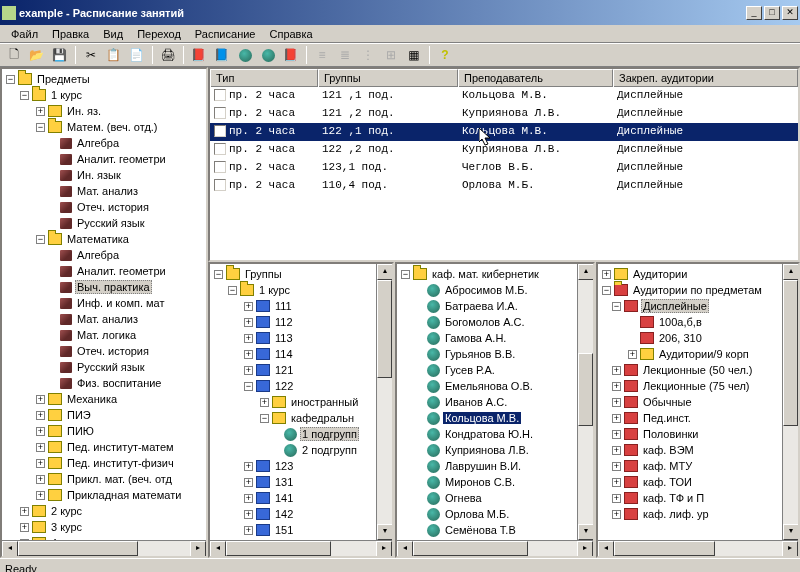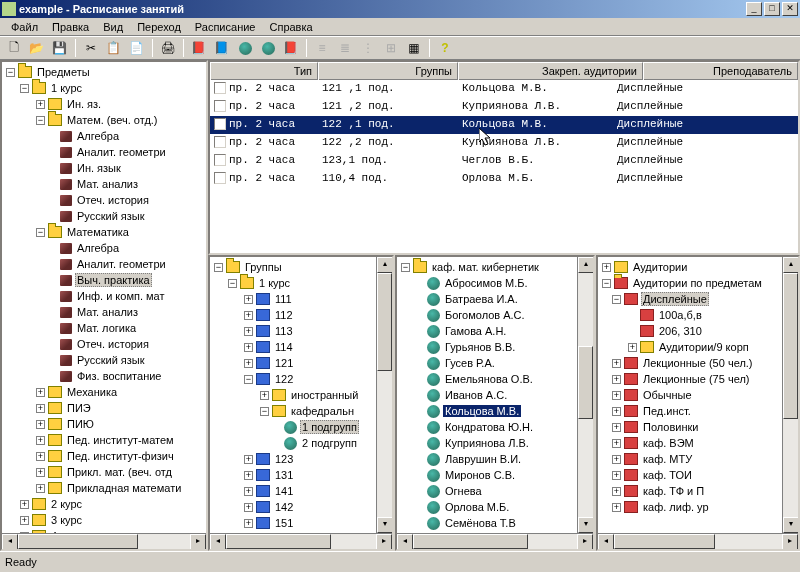--- a/index.html
+++ b/index.html
@@ -1,31 +1,31 @@
 <!DOCTYPE html>
 <html><head>
 <meta charset="utf-8">
 <style>
 * { box-sizing: border-box; margin: 0; padding: 0; }
 body { font-family: Tahoma, Arial, sans-serif; font-size: 11px; background: #d4d0c8; width: 800px; height: 572px; overflow: hidden; position: relative; }
-.titlebar { background: linear-gradient(to right, #0a246a, #a6caf0); height: 18px; display: flex; align-items: center; padding: 0 2px; color: #fff; justify-content: space-between; }
+.titlebar { background: linear-gradient(to right, #0a246a, #a6caf0); height: 25px; display: flex; align-items: center; padding: 0 2px; color: #fff; justify-content: space-between; }
 .titlebar-icon { width: 14px; height: 14px; background: #b5d68a; margin-right: 3px; display: inline-block; }
 .titlebar-text { flex: 1; font-size: 11px; font-weight: bold; }
 .titlebar-buttons { display: flex; gap: 2px; }
 .titlebar-btn { width: 16px; height: 14px; background: #d4d0c8; border: 1px solid #fff; border-right-color: #404040; border-bottom-color: #404040; text-align: center; line-height: 10px; color: #000; font-size: 9px; font-family: Marlett, Arial; }
 .menubar { background: #d4d0c8; height: 18px; display: flex; align-items: center; padding: 0 4px; border-bottom: 1px solid #808080; }
 .menu-item { padding: 2px 7px; cursor: default; }
 .toolbar { background: #d4d0c8; height: 24px; display: flex; align-items: center; padding: 2px 4px; border-top: 1px solid #fff; border-bottom: 1px solid #808080; gap: 3px; }
 .tool-btn { width: 20px; height: 20px; border: 1px solid transparent; display: flex; align-items: center; justify-content: center; font-size: 12px; }
 .tool-sep { width: 1px; height: 18px; background: #808080; border-right: 1px solid #fff; margin: 0 2px; }
 .main-area { display: flex; height: 491px; }
 .left-panel { width: 208px; border: 2px inset #d4d0c8; background: #fff; overflow: hidden; display: flex; flex-direction: column; }
 .right-panel { flex: 1; display: flex; flex-direction: column; }
 .list-header { display: flex; background: #d4d0c8; height: 18px; border-bottom: 1px solid #808080; }
-.list-header-cell { border: 1px solid; border-color: #fff #808080 #808080 #fff; padding: 2px 5px; height: 32px; overflow: hidden; text-align: right; }
+.list-header-cell { border: 1px solid; border-color: #fff #808080 #808080 #fff; padding: 2px 5px; height: 32px; overflow: hidden; }
 .list-body { flex: 1; background: #fff; overflow: auto; }
 .list-row { display: flex; height: 18px; border-bottom: 0px solid #d4d0c8; }
 .list-row.selected { background: #0a246a; color: #fff; }
 .list-cell { padding: 2px 4px; overflow: hidden; white-space: nowrap; font-family: Liberation Mono, monospace; }
 .checkbox-icon { display: inline-block; width: 12px; height: 12px; border: 1px inset #d4d0c8; background: #fff; margin-right: 3px; vertical-align: middle; }
 .top-list { height: 202px; border: 2px inset #d4d0c8; background: #fff; display: flex; flex-direction: column; }
 .bottom-panels { flex: 1; display: flex; gap: 1px; }
 .bottom-panel { border: 2px inset #d4d0c8; background: #fff; overflow: auto; display: flex; flex-direction: column; }
 .tree { padding: 2px; overflow-x: hidden; }
 .tree-item { white-space: nowrap; display: flex; align-items: center; height: 16px; padding-left: 2px; }
@@ -247,22 +247,22 @@
       <div class="sb-btn">▸</div>
     </div>
   </div>
 
   <div class="right-panel">
 
     <div class="top-list">
       <div class="list-header">
         <div class="list-header-cell" style="width:108px">Тип</div>
         <div class="list-header-cell" style="width:140px">Группы</div>
+        <div class="list-header-cell" style="width:155px">Преподаватель</div>
         <div class="list-header-cell" style="flex:1">Закреп. аудитории</div>
-        <div class="list-header-cell" style="width:155px">Преподаватель</div>
       </div>
       <div class="list-body" id="list-body">
           <div class="list-row">
             <div class="list-cell" style="width:108px"><span class="checkbox-icon"></span>пр. 2 часа</div>
             <div class="list-cell" style="width:140px">121 ,1 под.</div>
             <div class="list-cell" style="width:155px">Кольцова М.В.</div>
             <div class="list-cell" style="flex:1">Дисплейные</div>
           </div>
           <div class="list-row">
             <div class="list-cell" style="width:108px"><span class="checkbox-icon"></span>пр. 2 часа</div>

